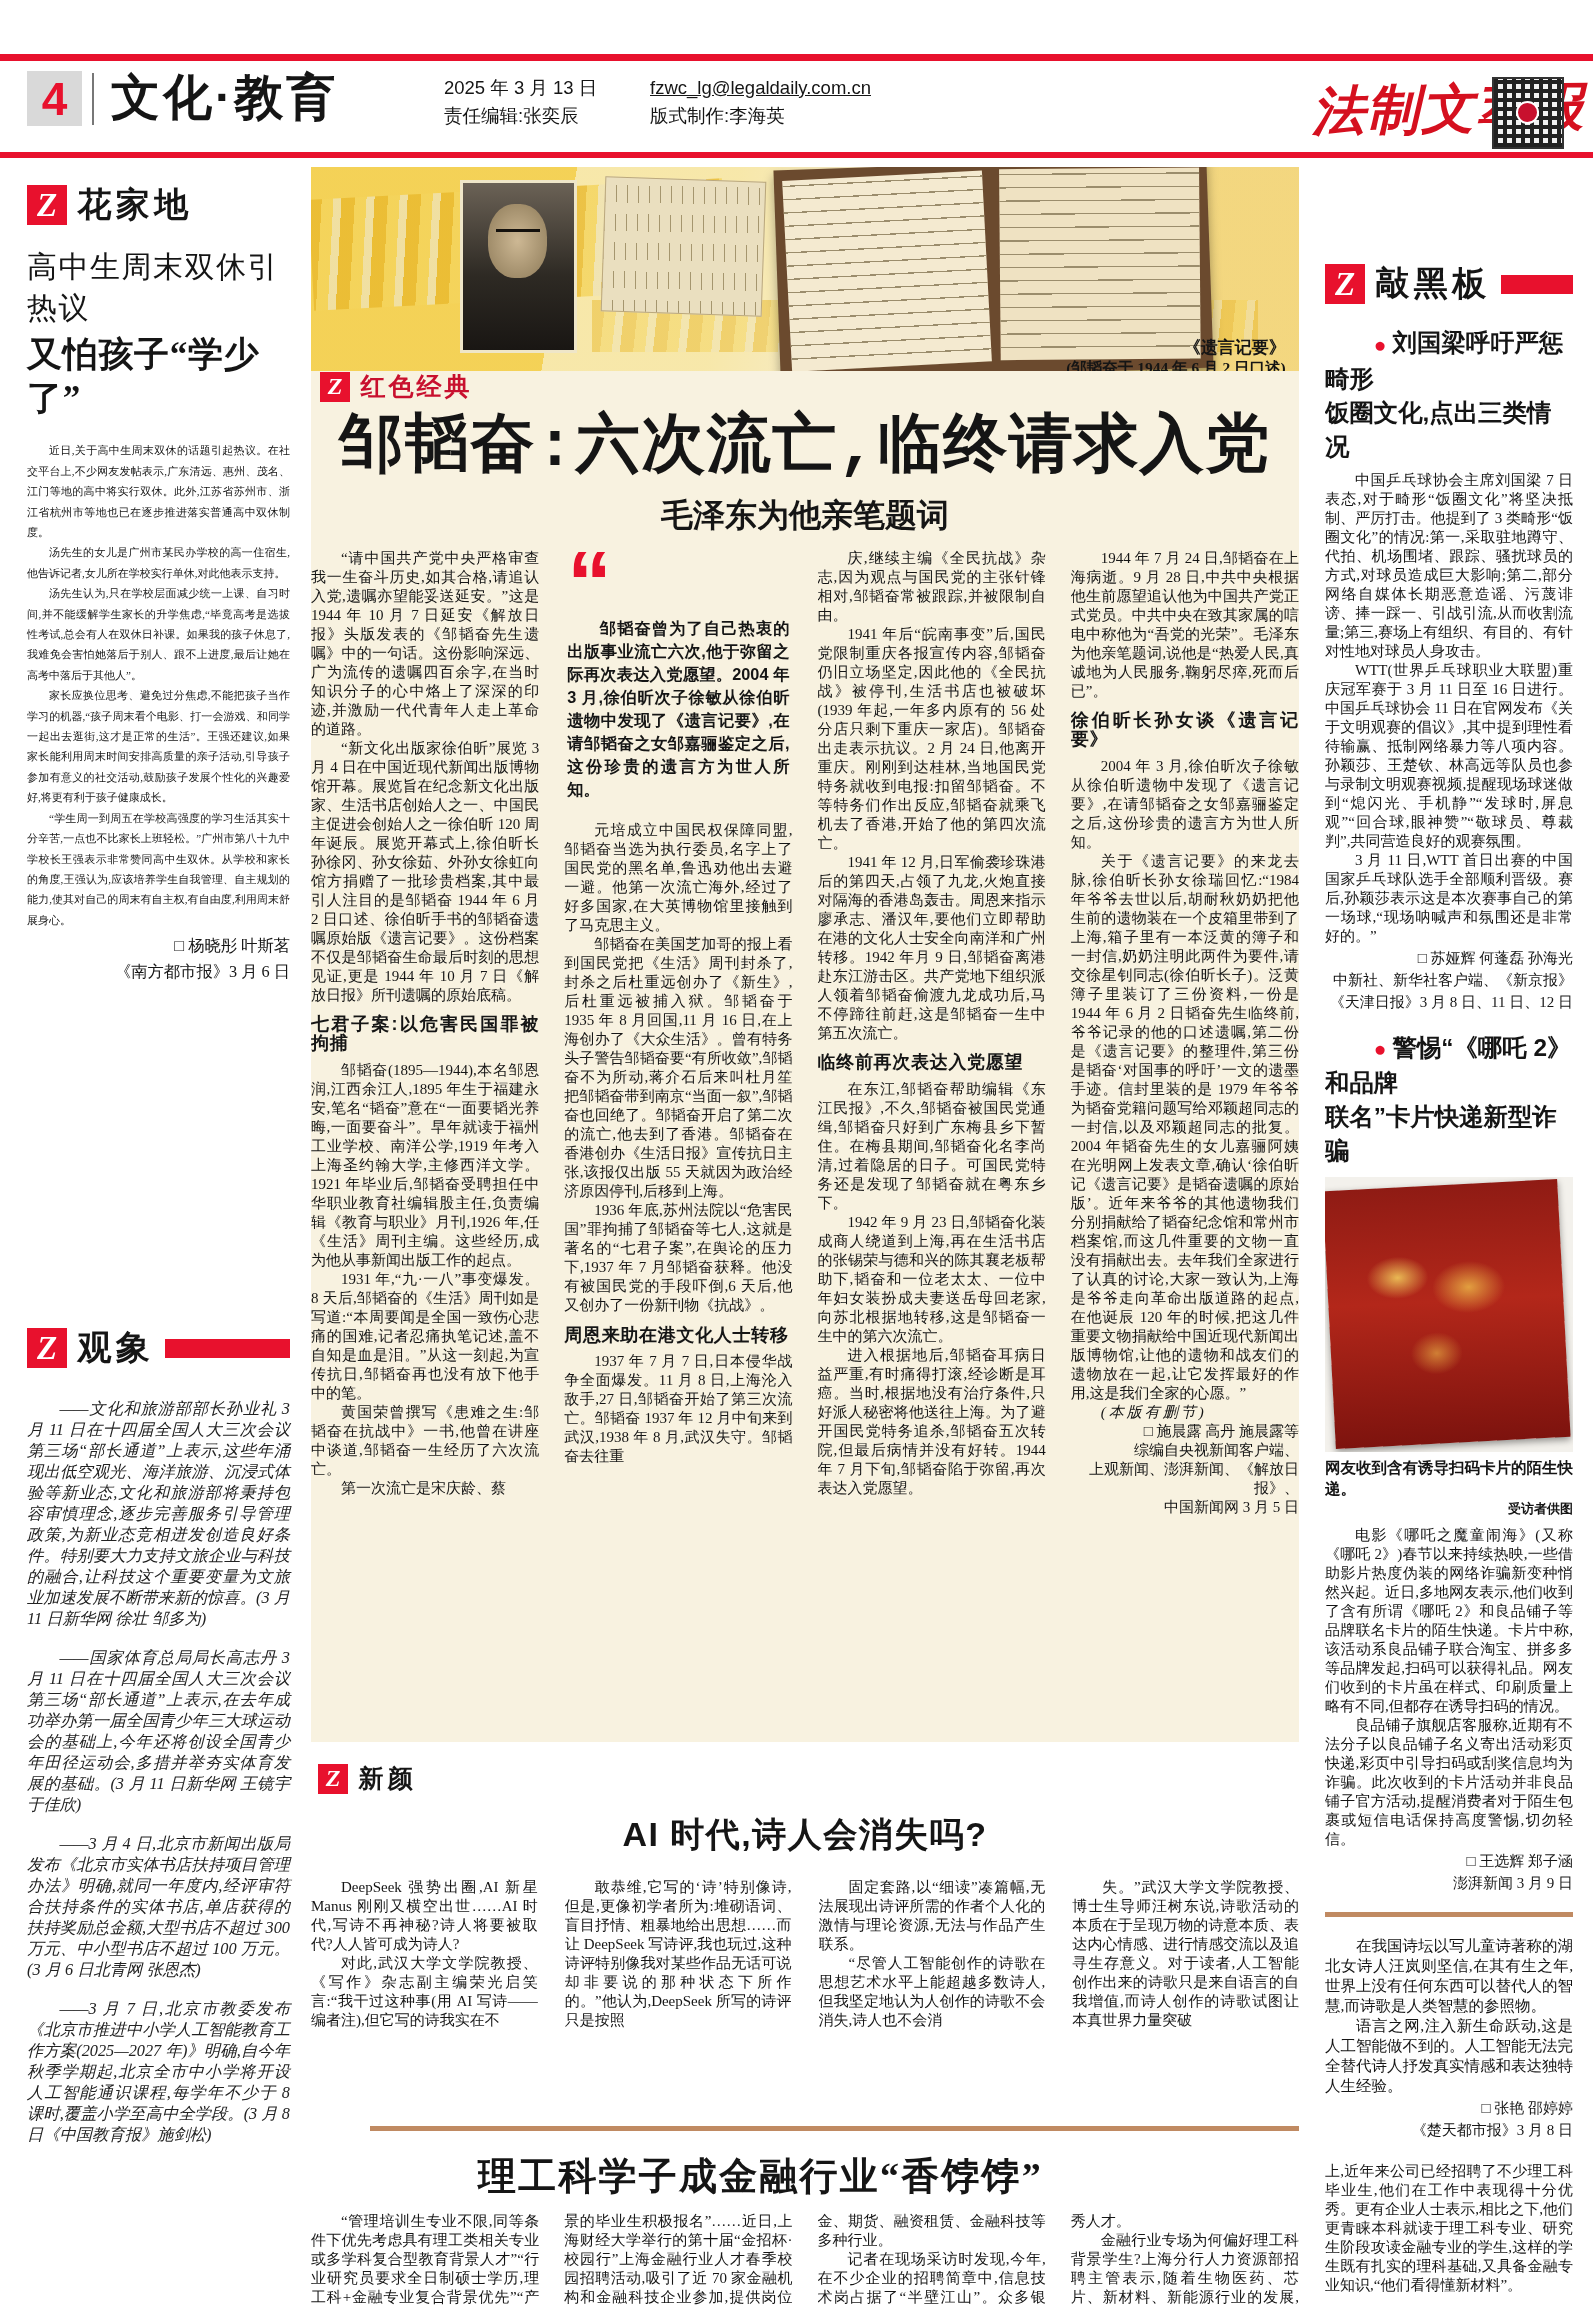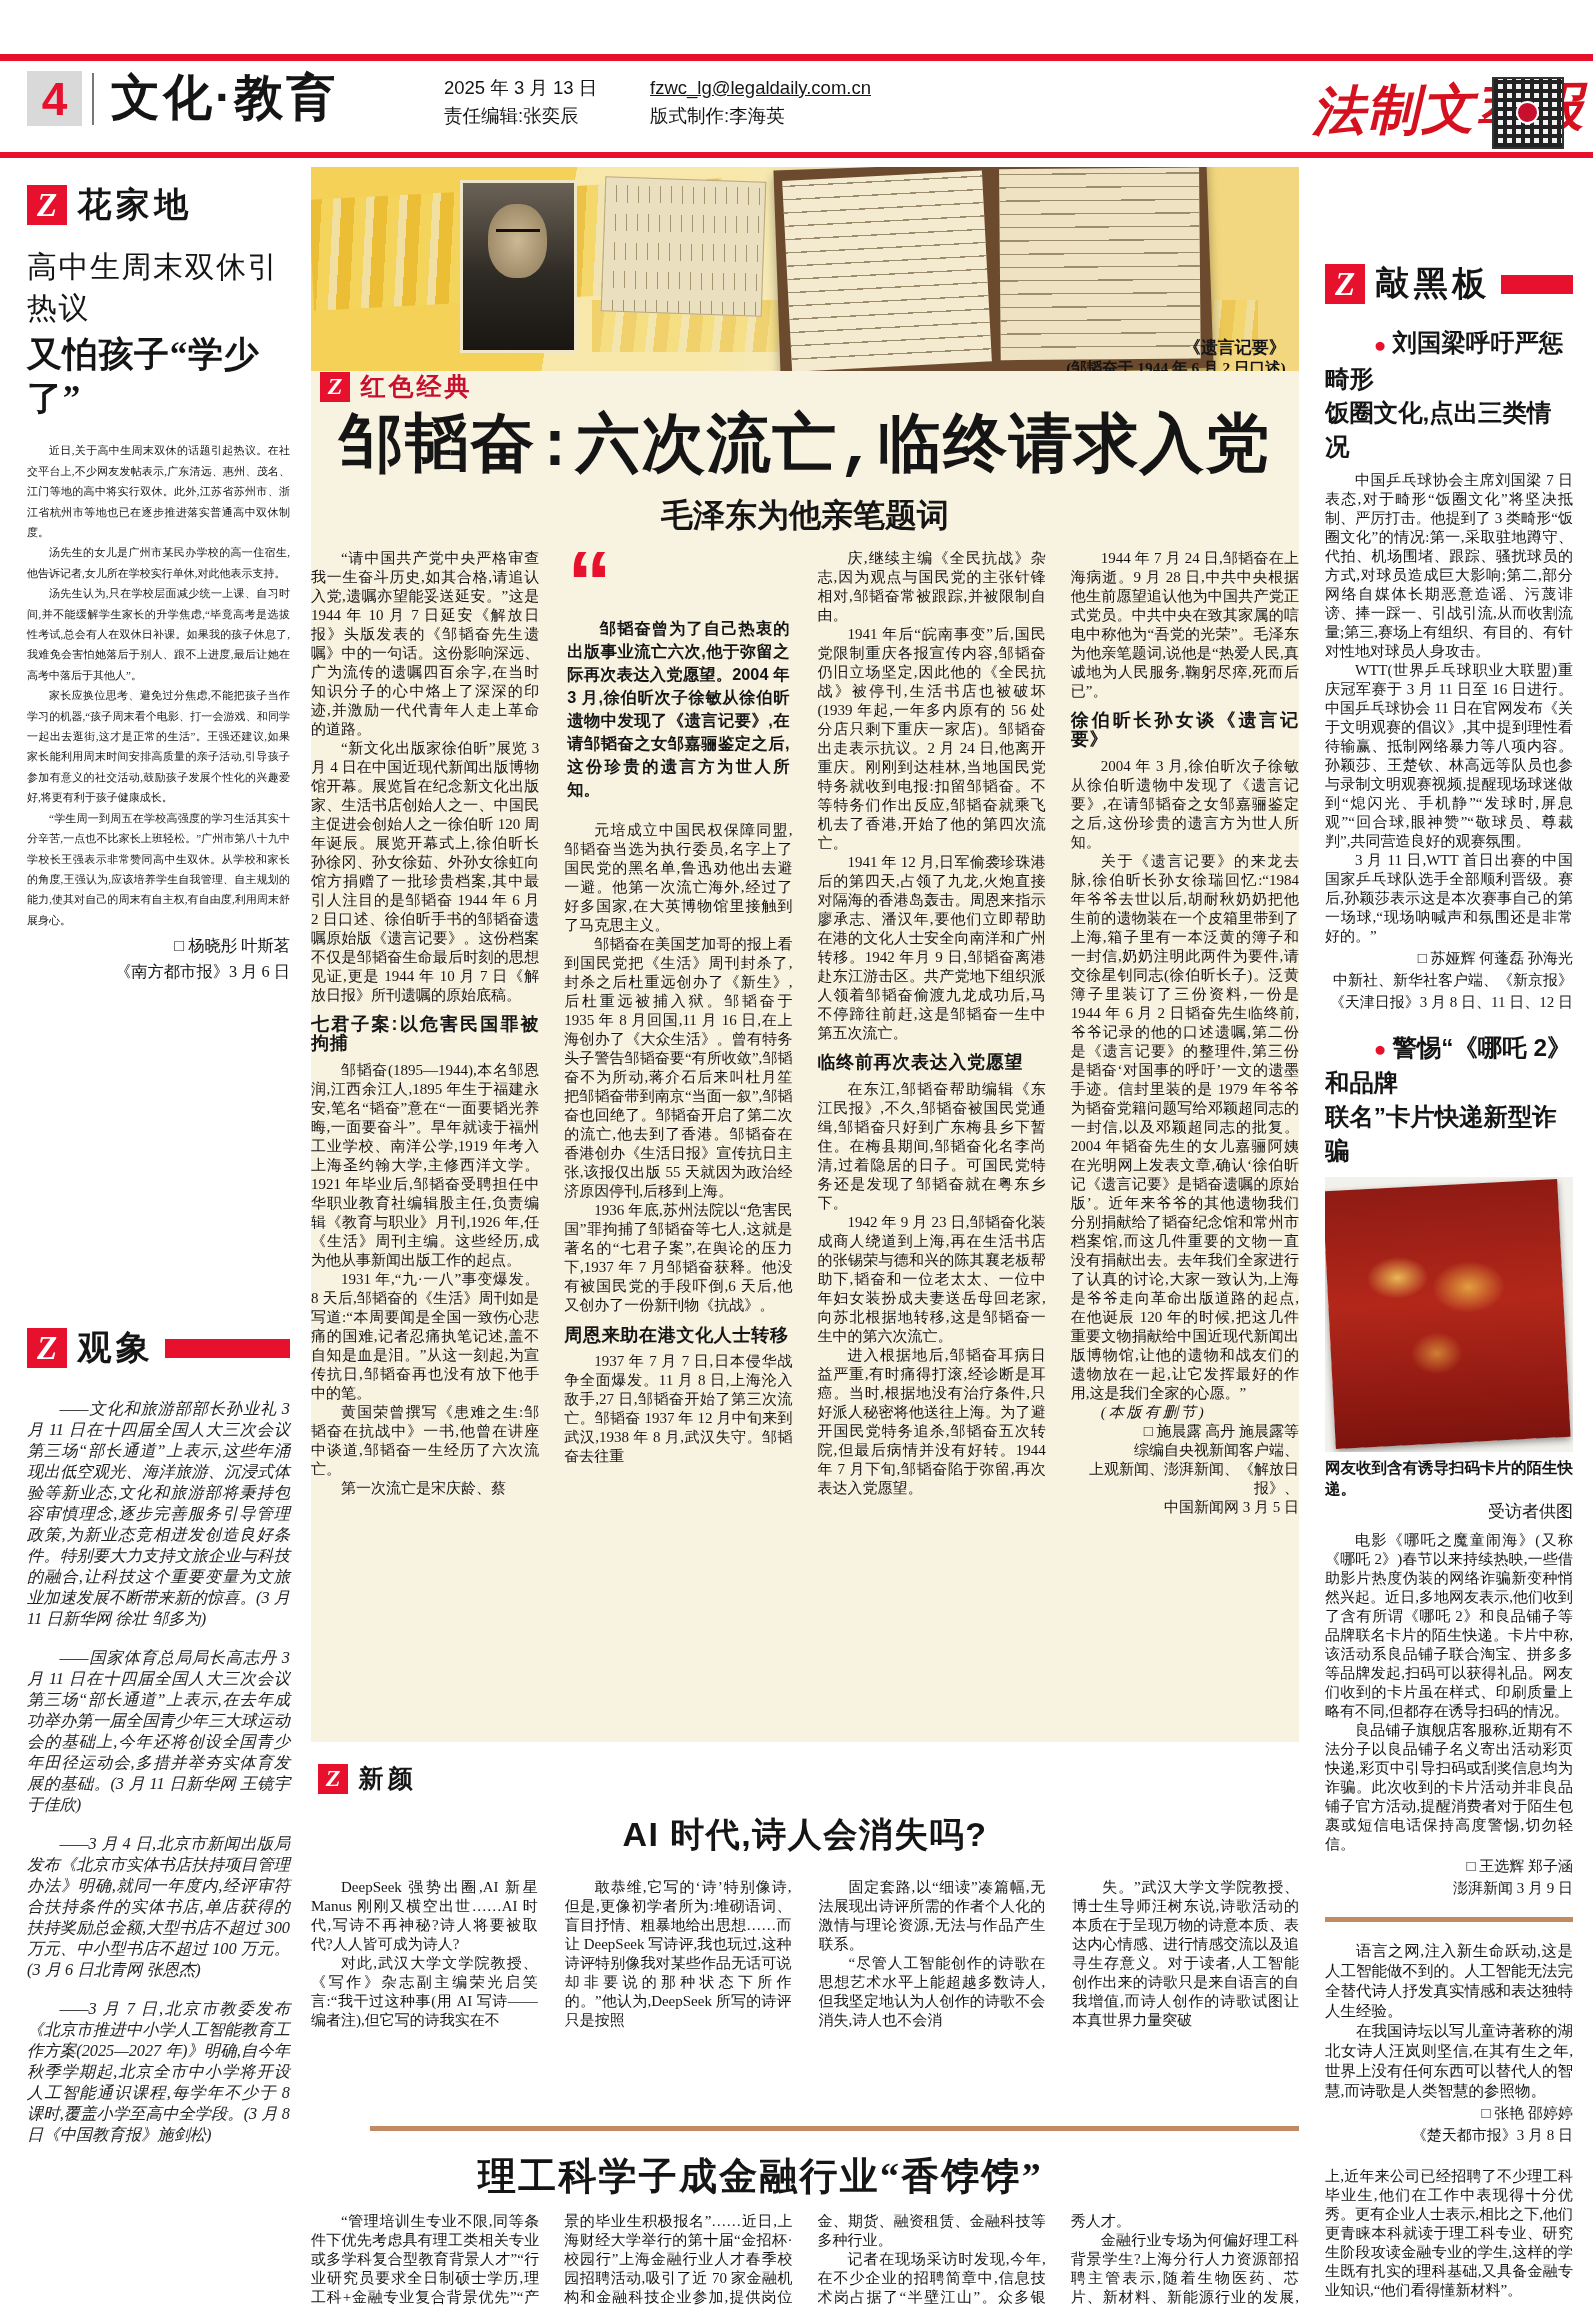--- a/index.html
+++ b/index.html
@@ -90,21 +90,21 @@
   .rbody p{margin:0;text-indent:2em;}
   .rby{font-size:15px;text-align:right;margin-top:3px;}
   .nezha{width:248px;height:275px;margin:9px 0 6px 0;background:#f3f1ec;position:relative;overflow:hidden;}
   .nezha .card{position:absolute;left:4.4px;top:7.4px;width:235px;height:258px;transform:rotate(-3deg);
      background:
        radial-gradient(44px 30px at 30% 35%,rgba(240,200,90,.9),transparent 70%),
        radial-gradient(52px 37px at 60% 40%,rgba(235,180,70,.85),transparent 70%),
        radial-gradient(37px 30px at 45% 65%,rgba(220,150,60,.8),transparent 70%),
        linear-gradient(#8f1b14,#b3271a 45%,#7d130e);box-shadow:0 3px 7.4px rgba(0,0,0,.4);}
   .ncap{font-size:15.5px;font-weight:bold;text-align:justify;}
-  .ncap2{font-size:17px;font-weight:normal;text-align:right;margin-bottom:7.4px;}
+  .ncap2{font-size:13px;font-weight:bold;text-align:right;margin-bottom:7.4px;}
   .tanrule{height:5.2px;background:#c08a62;margin:19px 0 19px 0;}
   
   .xy-label{left:318px;top:1762px;}
   .ai-title{left:311px;top:1812px;width:988px;text-align:center;font-size:34px;font-weight:900;
             font-family:"Liberation Sans","DejaVu Sans",sans-serif;letter-spacing:1.5px;}
   .ai-cols{left:311px;top:1878px;width:988px;height:235px;display:flex;gap:27px;}
   .tan-center{left:370px;top:2126px;width:929px;height:5.2px;background:#c08a62;}
   .lg-title{left:222px;top:2151px;width:1077px;text-align:center;font-size:38px;font-weight:900;
             letter-spacing:2.2px;}
   .lg-cols{left:311px;top:2212px;width:988px;height:95px;display:flex;gap:25px;overflow:hidden;}
@@ -266,22 +266,22 @@
     <div class="rbody">
       <p>电影《哪吒之魔童闹海》(又称《哪吒 2》)春节以来持续热映,一些借助影片热度伪装的网络诈骗新变种悄然兴起。近日,多地网友表示,他们收到了含有所谓《哪吒 2》和良品铺子等品牌联名卡片的陌生快递。卡片中称,该活动系良品铺子联合淘宝、拼多多等品牌发起,扫码可以获得礼品。网友们收到的卡片虽在样式、印刷质量上略有不同,但都存在诱导扫码的情况。</p>
       <p>良品铺子旗舰店客服称,近期有不法分子以良品铺子名义寄出活动彩页快递,彩页中引导扫码或刮奖信息均为诈骗。此次收到的卡片活动并非良品铺子官方活动,提醒消费者对于陌生包裹或短信电话保持高度警惕,切勿轻信。</p>
     </div>
     <div class="rby">□ 王选辉 郑子涵</div>
     <div class="rby">澎湃新闻 3 月 9 日</div>
 
     <div class="tanrule"></div>
 
     <div class="rbody" style="font-size:15.5px;line-height:20px;">
+      <p>在我国诗坛以写儿童诗著称的湖北女诗人汪岚则坚信,在其有生之年,世界上没有任何东西可以替代人的智慧,而诗歌是人类智慧的参照物。</p>
       <p>语言之网,注入新生命跃动,这是人工智能做不到的。人工智能无法完全替代诗人抒发真实情感和表达独特人生经验。</p>
-      <p>在我国诗坛以写儿童诗著称的湖北女诗人汪岚则坚信,在其有生之年,世界上没有任何东西可以替代人的智慧,而诗歌是人类智慧的参照物。</p>
     </div>
     <div class="rby">□ 张艳 邵婷婷</div>
     <div class="rby">《楚天都市报》3 月 8 日</div>
 
     <div class="rbody" style="margin-top:22px;">
       <p style="text-indent:0;">上,近年来公司已经招聘了不少理工科毕业生,他们在工作中表现得十分优秀。更有企业人士表示,相比之下,他们更青睐本科就读于理工科专业、研究生阶段攻读金融专业的学生,这样的学生既有扎实的理科基础,又具备金融专业知识,“他们看得懂新材料”。</p>
     </div>
 
   </div>
 

